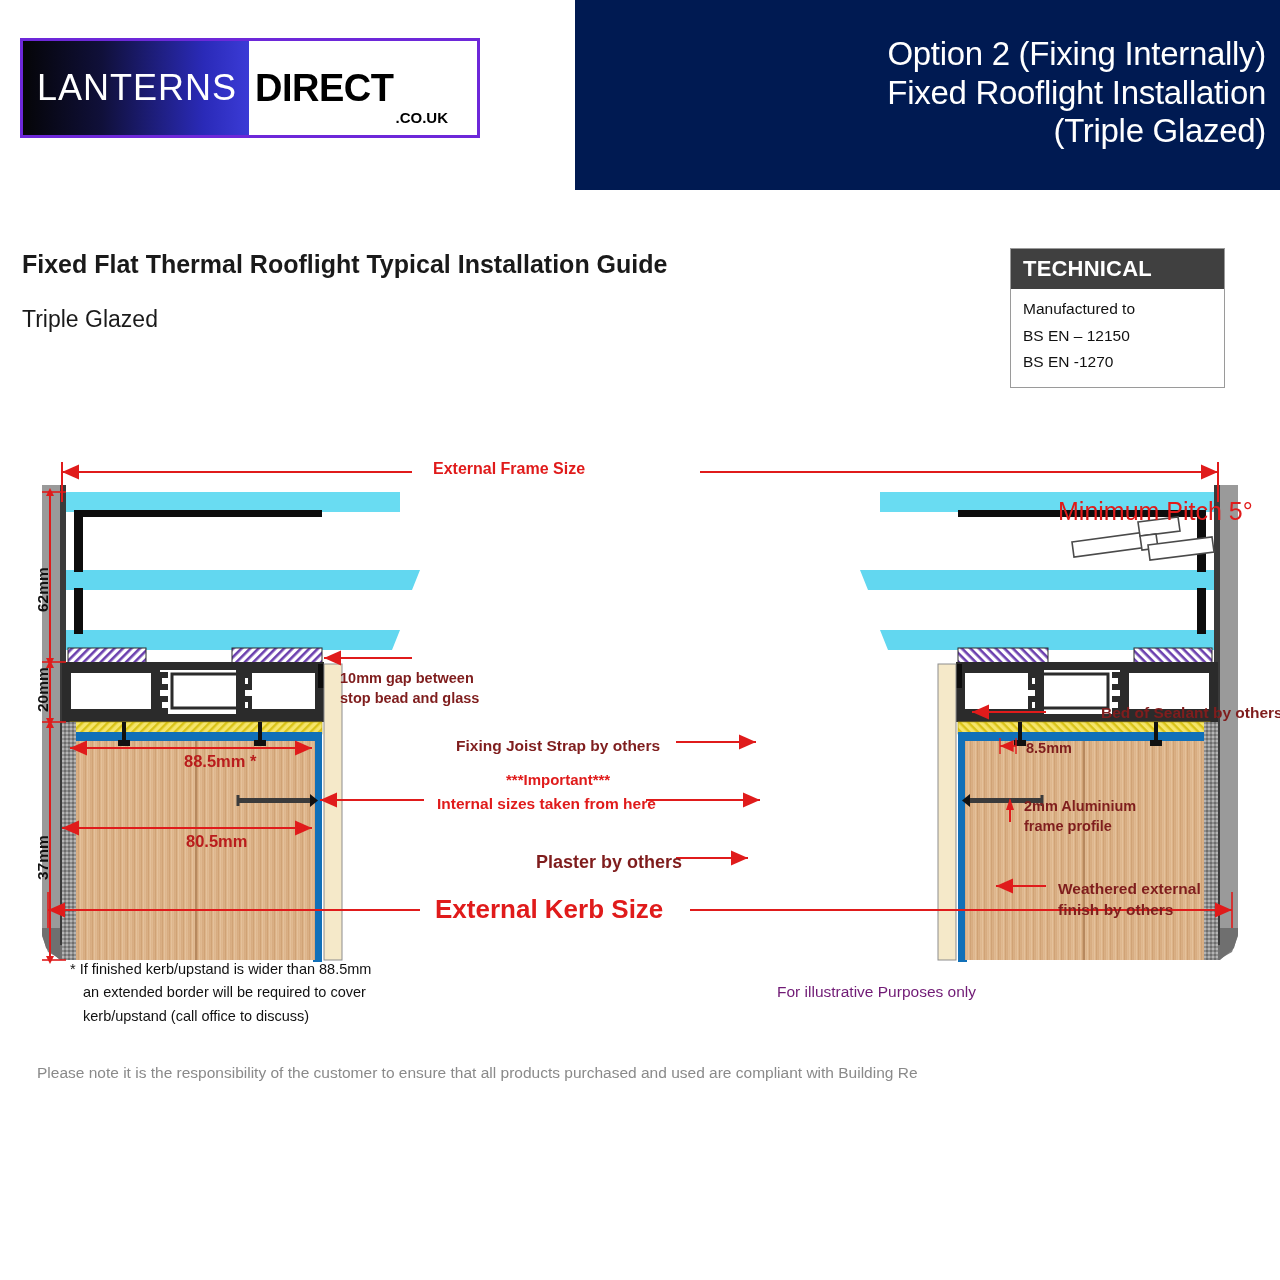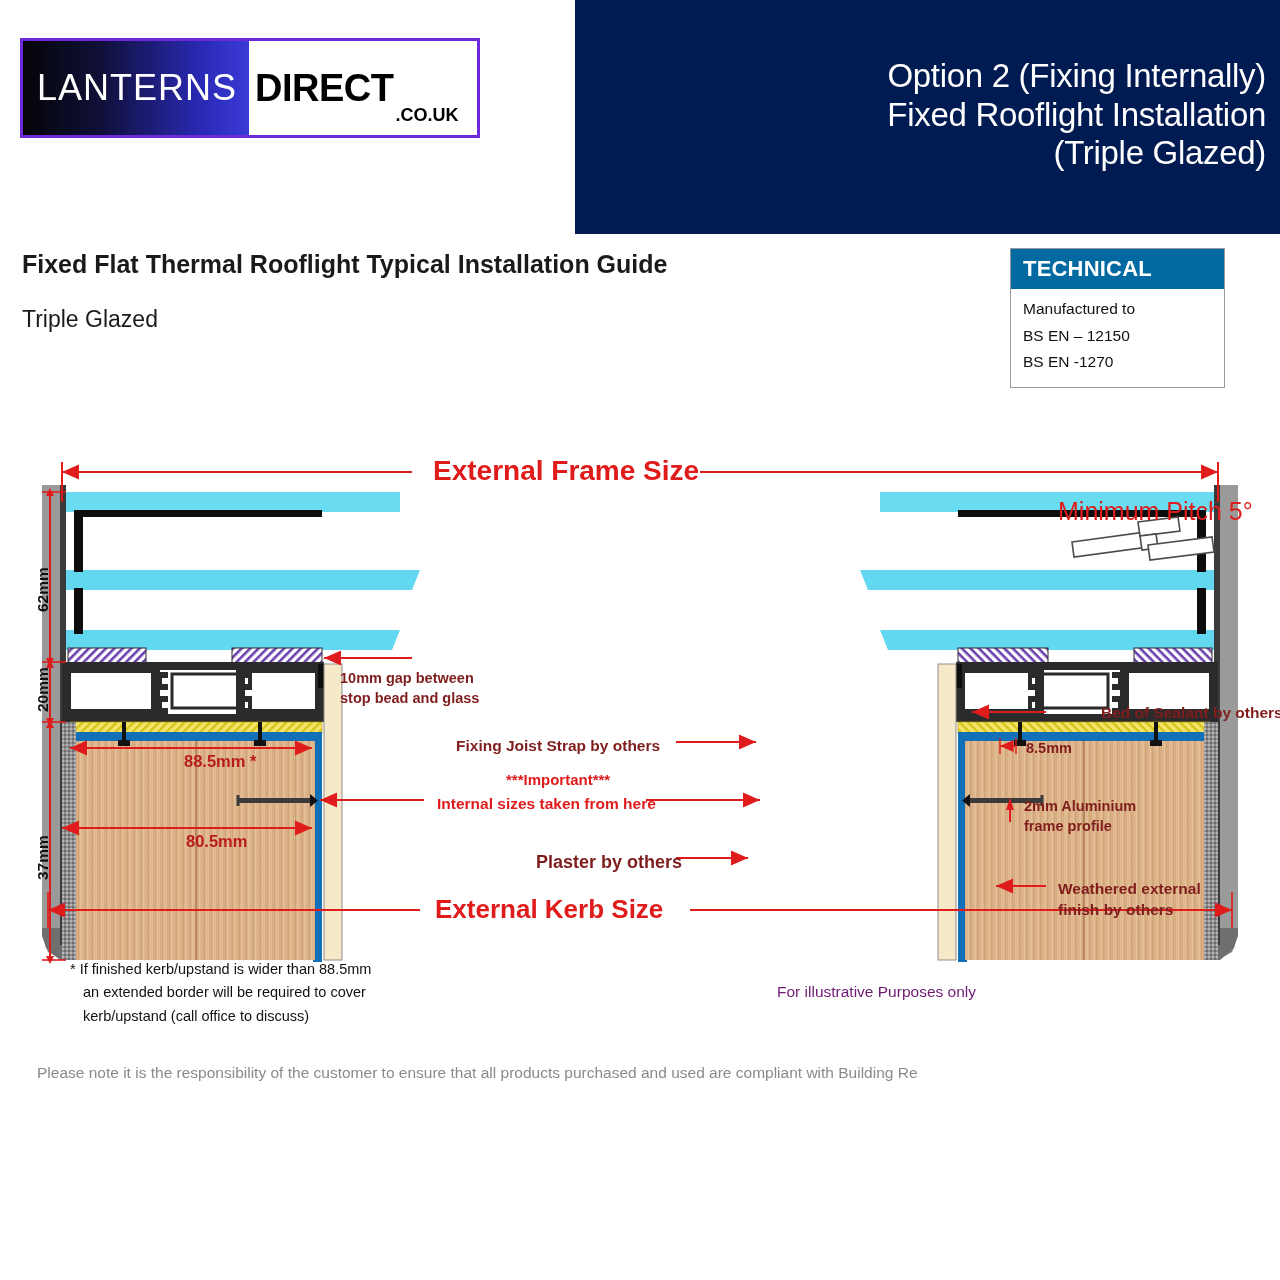--- a/index.html
+++ b/index.html
@@ -7,21 +7,21 @@
   body {
     width:1280px; height:1280px;
     background:#ffffff;
     font-family:"Liberation Sans", sans-serif;
     position:relative;
     overflow:hidden;
   }
 
   
   #header-banner{
-    position:absolute; left:575px; top:0; width:705px; height:234px;
+    position:absolute; left:575px; top:0; width:705px; height:190px;
     background:#001a52;
     display:flex; flex-direction:column; justify-content:center;
     align-items:flex-end;
     padding:0 14px 4px 0;
   }
   .banner-line{
     color:#ffffff;
     font-size:33px;
     line-height:1.17;
     letter-spacing:-0.3px;
@@ -39,39 +39,39 @@
     background:linear-gradient(90deg,#050508 0%, #10103a 35%, #2a2ab8 80%, #3b3bd6 100%);
     display:flex; align-items:center; padding:0 12px 0 14px;
   }
   #logo-left span{
     color:#ffffff; font-size:36px; letter-spacing:1px; font-weight:400;
   }
   #logo-right{
     display:flex; align-items:center; padding-left:6px;
   }
   #logo-right .direct{ color:#000; font-size:38px; font-weight:bold; letter-spacing:-0.5px;}
-  #logo-right .couk{ color:#000; font-size:18px; font-weight:bold; margin-left:2px; align-self:flex-end; margin-bottom:9px;}
+  #logo-right .couk{ color:#000; font-size:15px; font-weight:bold; margin-left:2px; align-self:flex-end; margin-bottom:9px;}
 
   
   #doc-title{
     position:absolute; left:22px; top:250px;
     font-size:25px; font-weight:bold; color:#1a1a1a; white-space:nowrap;
   }
   #doc-subtitle{
     position:absolute; left:22px; top:306px;
     font-size:23px; color:#1a1a1a; white-space:nowrap;
   }
 
   
   #tech-box{
     position:absolute; left:1010px; top:248px; width:215px; height:140px;
     border:1px solid #9a9a9a; background:#fff;
   }
   #tech-head{
-    background:#0369a1; height:40px; display:flex; align-items:center;
+    background:#404040; height:40px; display:flex; align-items:center;
     padding-left:12px;
   }
   #tech-head span{ color:#fff; font-size:22px; font-weight:bold; letter-spacing:0.2px;}
   #tech-body{ padding:7px 0 0 12px; }
   #tech-body div{ font-size:15.5px; color:#111; line-height:1.72; white-space:nowrap;}
 
   
   #diagram{
     position:absolute; left:0; top:430px; width:1280px; height:560px;
   }
@@ -364,21 +364,21 @@
   </g>
 
   <g fill="#ffffff" stroke="#4a4a4a" stroke-width="1.6">
     <polygon points="1072,112 1146,102 1148,117 1074,127"></polygon>
     <polygon points="1138,92 1178,87 1180,101 1140,106"></polygon>
     <polygon points="1140,106 1156,104 1158,118 1142,120"></polygon>
     <polygon points="1148,115 1212,107 1214,122 1150,130"></polygon>
   </g>
 </svg>
 
-<div class="lbl-red" style="left:433px; top:22px; font-size:28px;">External Frame Size</div>
+<div class="lbl-red" style="left:433px; top:28px; font-size:16px;">External Frame Size</div>
 <div class="lbl-red" style="left:435px; top:462px; font-size:26px;">External Kerb Size</div>
 <div class="lbl-red" style="left:1058px; top:64px; font-size:25px; font-weight:normal;">Minimum Pitch 5°</div>
 
 <div class="vdim" style="left:34px; top:182px;">62mm</div>
 <div class="vdim" style="left:34px; top:282px;">20mm</div>
 <div class="vdim" style="left:34px; top:450px;">37mm</div>
 
 <div class="dim" style="left:184px; top:322px;">88.5mm  *</div>
 <div class="dim" style="left:186px; top:402px;">80.5mm</div>
 

